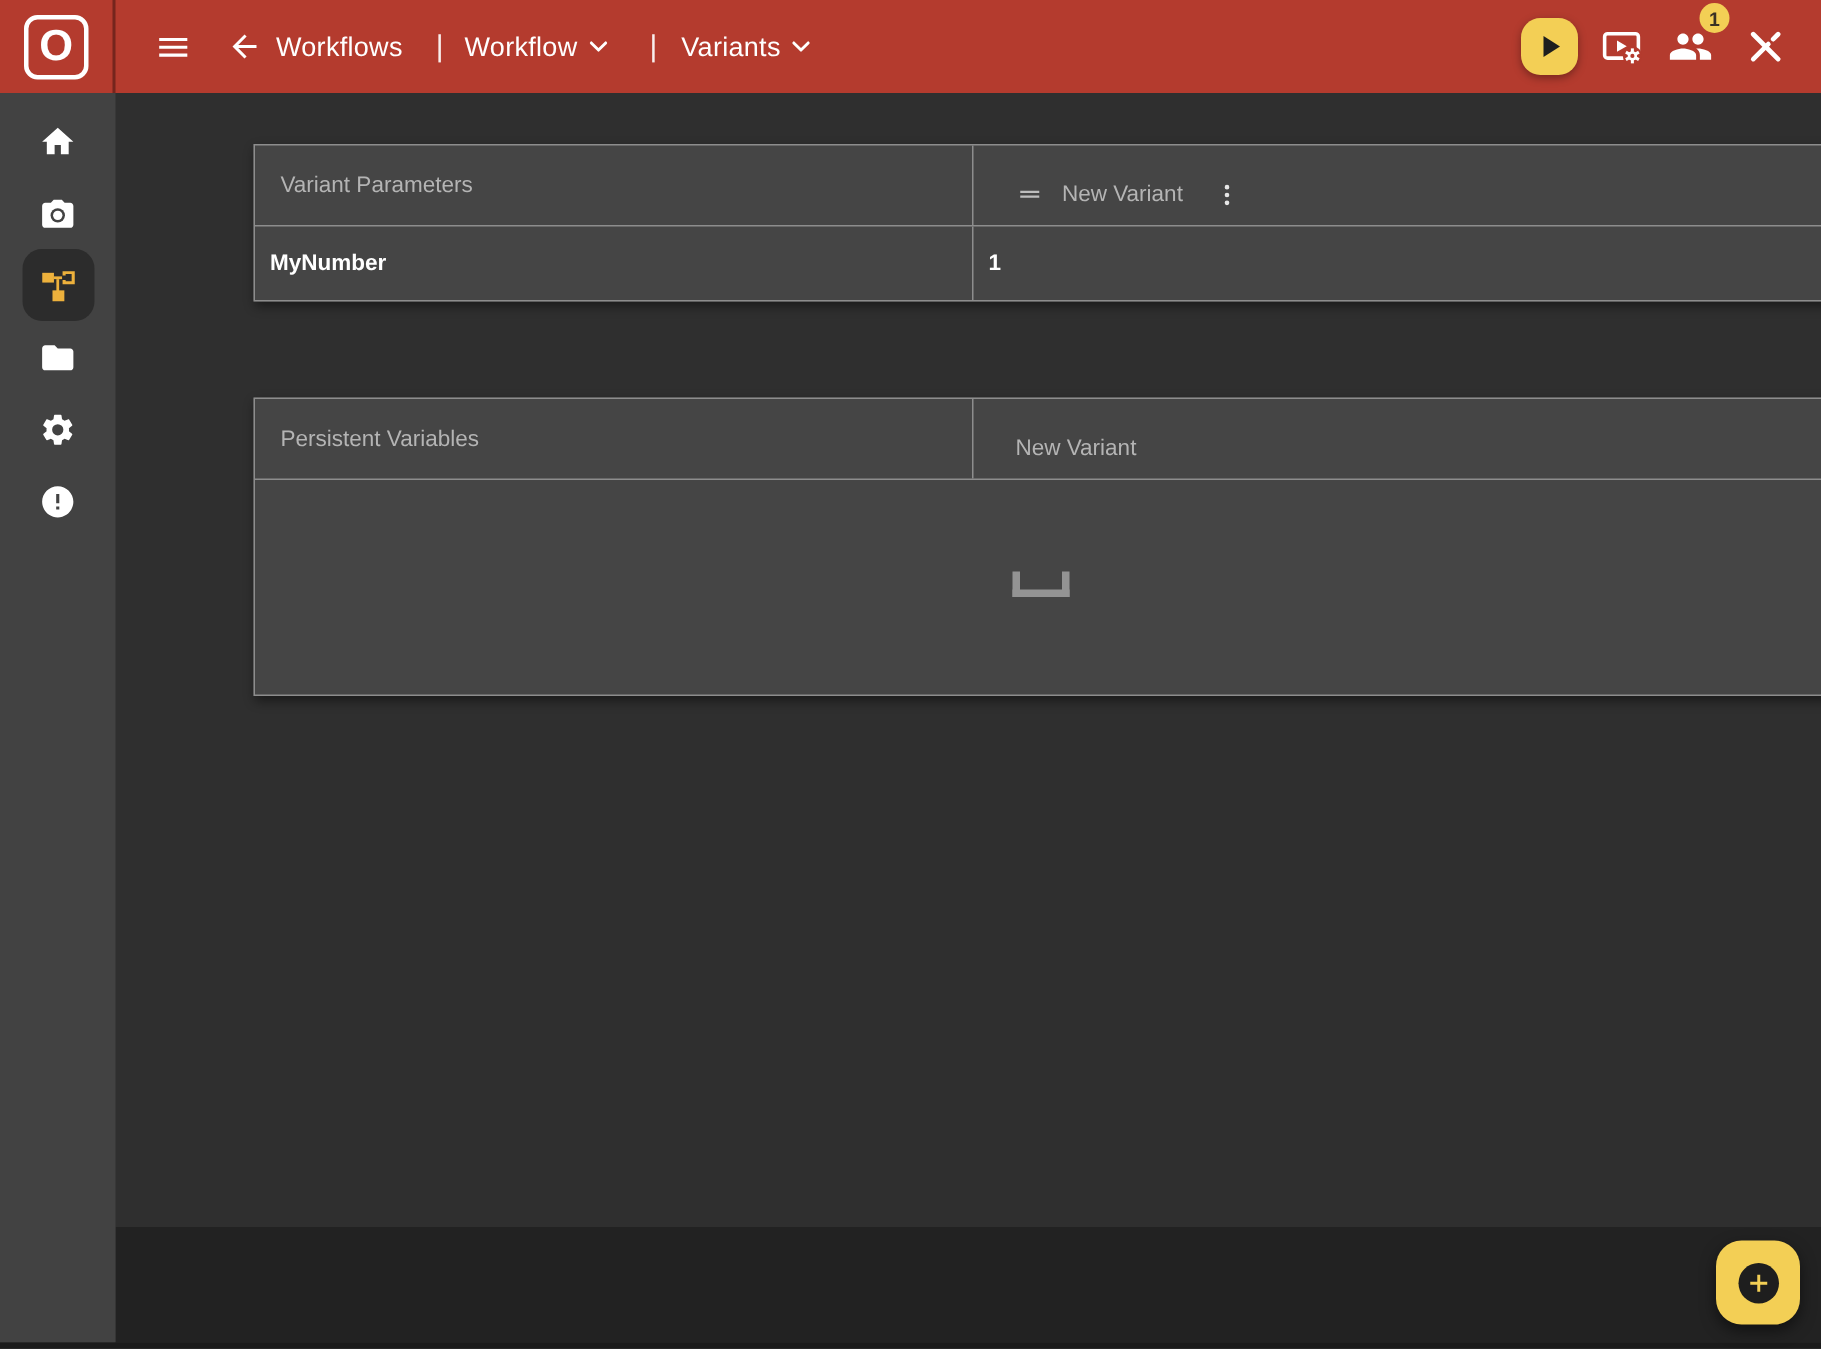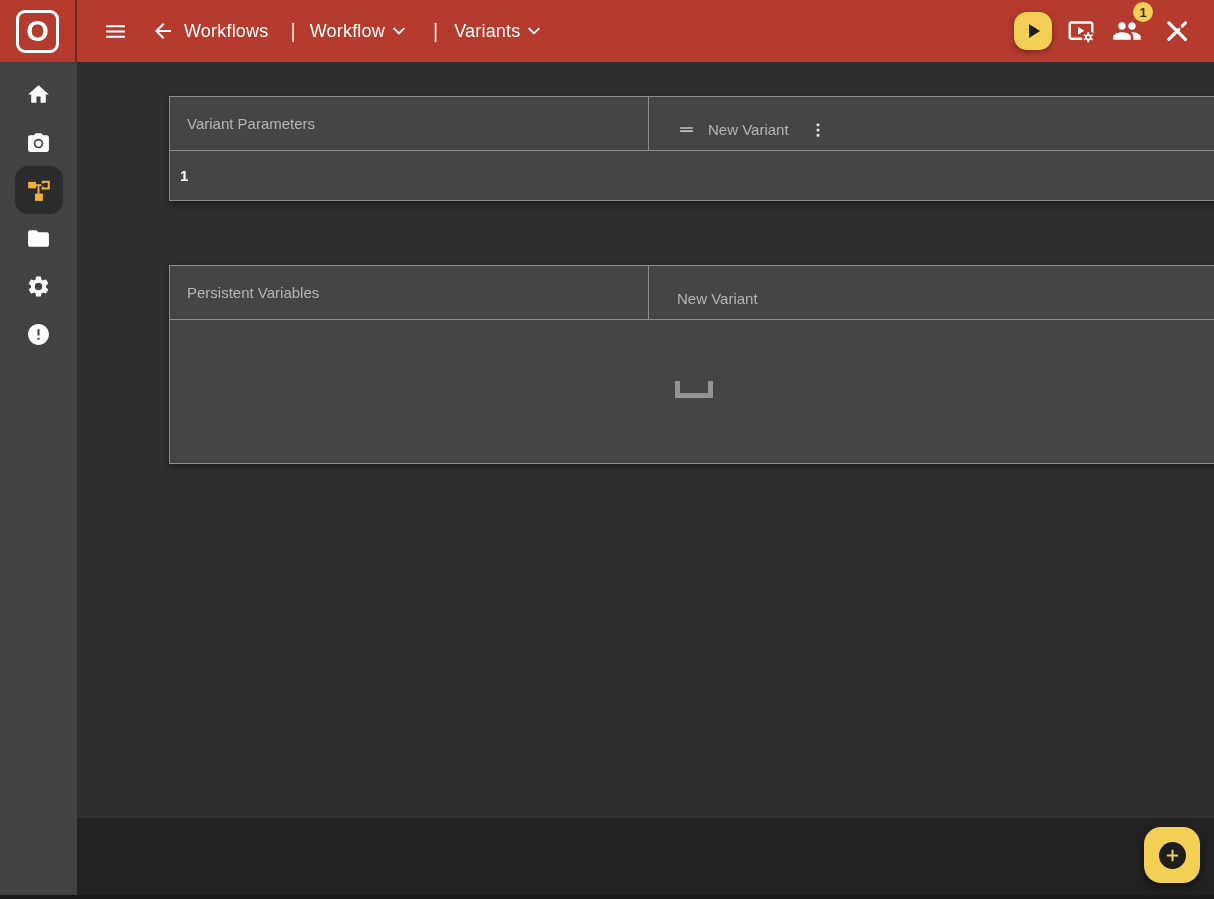--- a/index.html
+++ b/index.html
@@ -266,20 +266,21 @@
         <svg width="19" height="19" viewBox="0 0 24 24" fill="#bdbdbd">
             <path d="M4 9h16v2H4zM4 13h16v2H4z"></path>
           </svg>
         <span>New Variant</span>
         <svg class="kebab" viewBox="0 0 24 24" fill="#e6e6e6">
             <path d="M12 8a1.7 1.7 0 1 0 0-3.4A1.7 1.7 0 0 0 12 8zm0 5.7a1.7 1.7 0 1 0 0-3.4 1.7 1.7 0 0 0 0 3.4zm0 5.7a1.7 1.7 0 1 0 0-3.4 1.7 1.7 0 0 0 0 3.4z"></path>
           </svg>
       </div>
     </div>
     <div class="trow">
+      <div class="td-name">MyNumber</div>
       <div class="td-value">1</div>
     </div>
   </section>
 
   <section class="table t2">
     <div class="thead">
       <div class="th th-title">Persistent Variables</div>
       <div class="th th-variant">
         <span>New Variant</span>
       </div>

